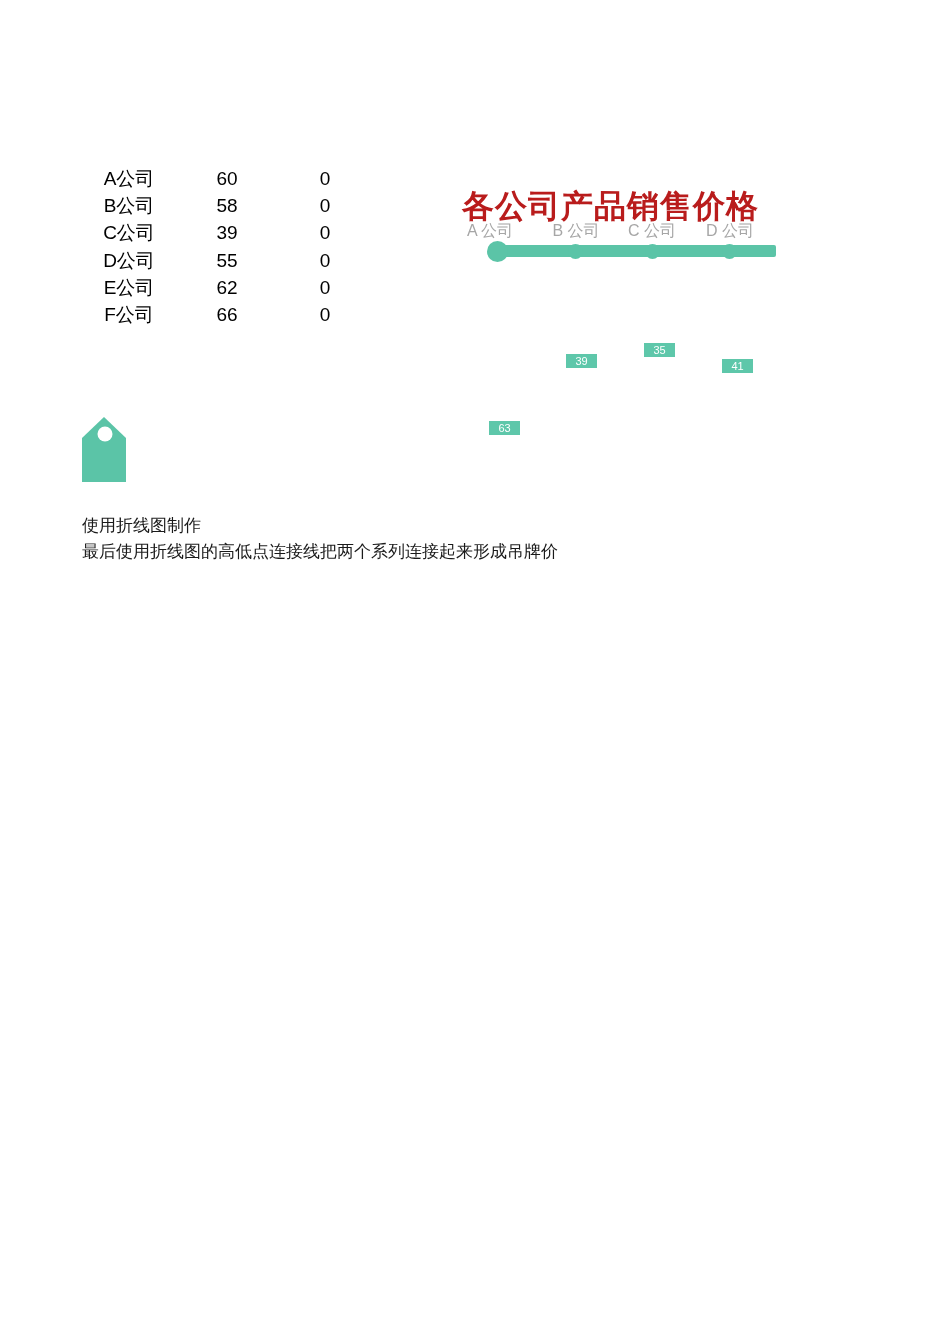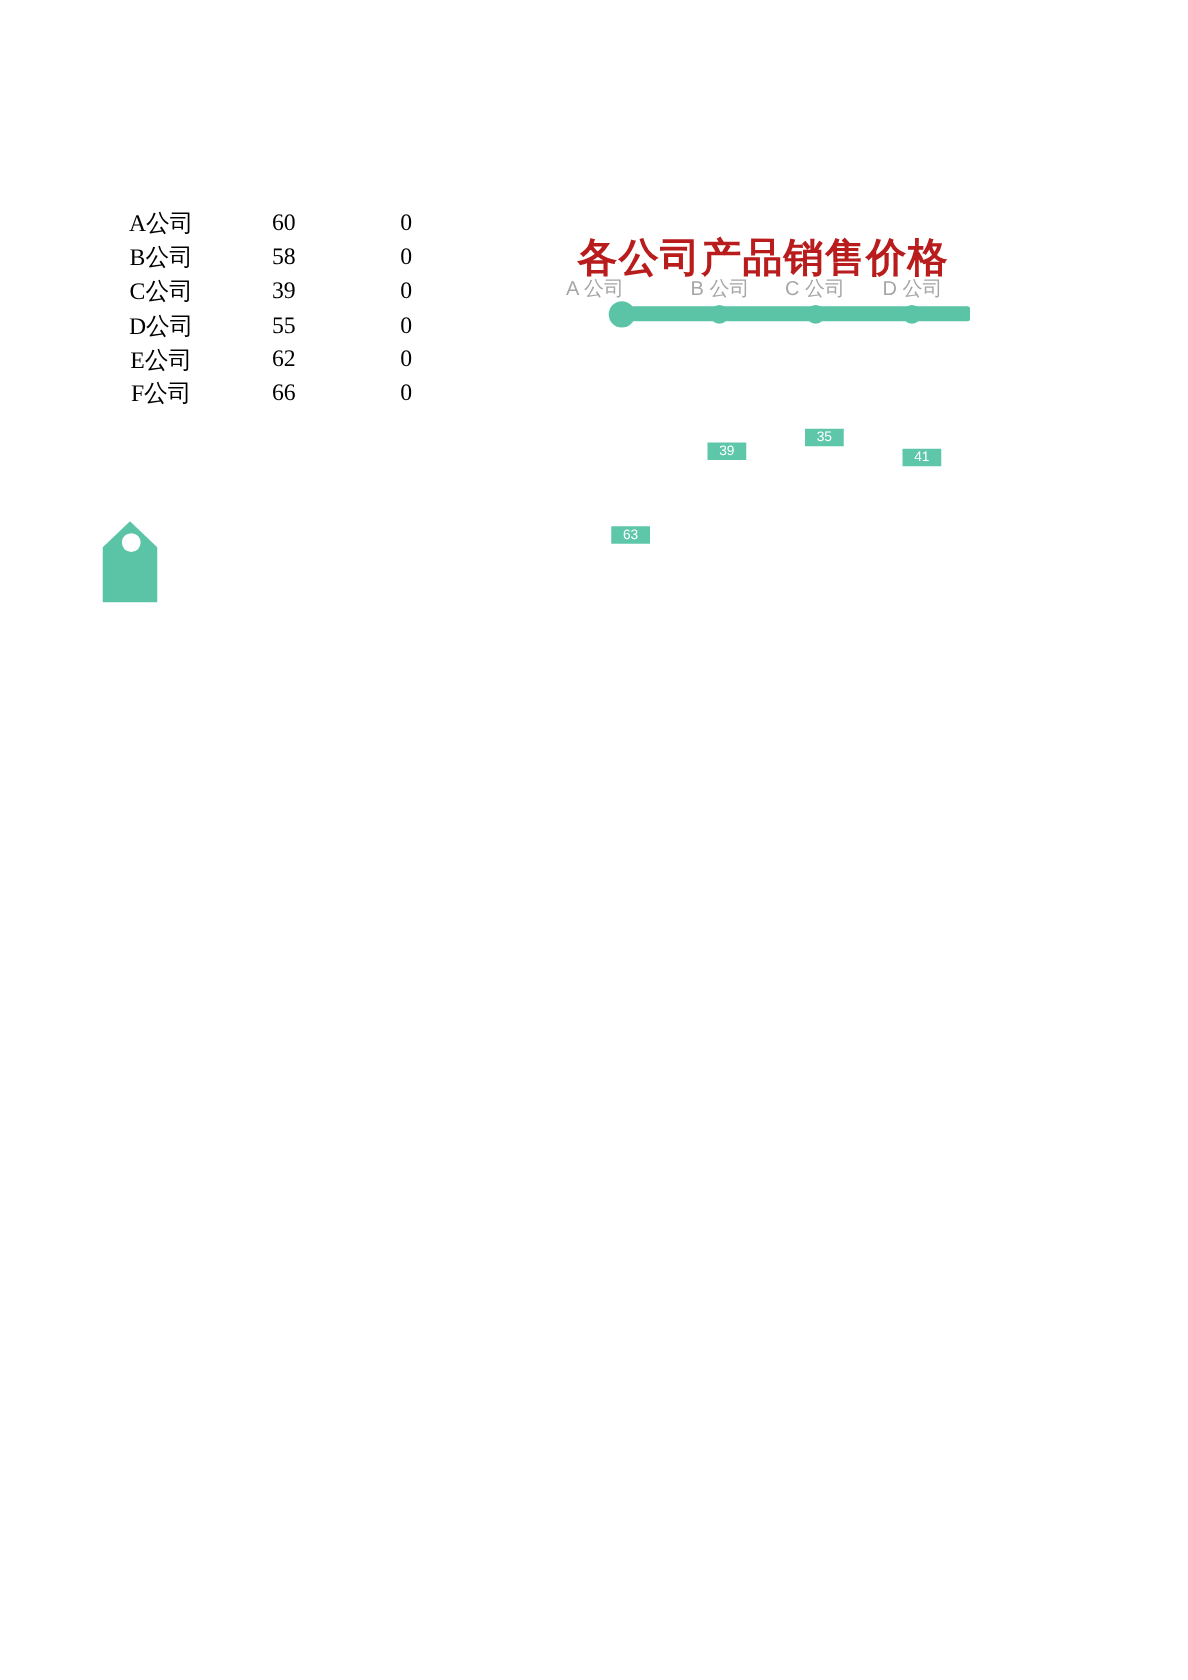--- a/index.html
+++ b/index.html
@@ -16,21 +16,21 @@
   .data-table {
     position: absolute; left: 81px; top: 165px; width: 292px;
   }
   .table-header {
     display: flex; height: 25px; align-items: center;
     background: #7f7f7f; color: #ffffff;
     font-weight: bold; font-size: 17px;
   }
   .table-row {
     display: flex; height: 27.3px; align-items: center;
-    color: #000000; font-size: 19px; font-family: Liberation Serif, serif;
+    color: #000000; font-size: 19px;
   }
   .cell-name   { width: 96px;  text-align: center; }
   .cell-price  { width: 100px; text-align: center; }
   .cell-helper { width: 96px;  text-align: center; }
 
   
   .chart-title {
     position: absolute; left: 462px; top: 185px;
     font-size: 32px; font-weight: bold; color: #b91c1c;
     letter-spacing: 1px; white-space: nowrap;
@@ -96,21 +96,21 @@
   </div>
   <div class="table-row">
     <div class="cell-name">F公司</div>
     <div class="cell-price">66</div>
     <div class="cell-helper">0</div>
   </div>
 </div>
 
 <div class="chart-title">各公司产品销售价格</div>
 
-<span class="cat-label" style="left:476px;">A 公司</span>
+<span class="cat-label" style="left:490px;">A 公司</span>
 <span class="cat-label" style="left:576px;">B 公司</span>
 <span class="cat-label" style="left:652px;">C 公司</span>
 <span class="cat-label" style="left:730px;">D 公司</span>
 
 <div class="marker-bar"></div>
 <div class="dot dot-big"></div>
 <div class="dot dot-small" style="left:568px;"></div>
 <div class="dot dot-small" style="left:645px;"></div>
 <div class="dot dot-small" style="left:722px;"></div>
 
@@ -118,13 +118,15 @@
 <div class="pt-label" style="left:566px; top:354px;">39</div>
 <div class="pt-label" style="left:644px; top:343px;">35</div>
 <div class="pt-label" style="left:722px; top:359px;">41</div>
 
 <svg class="tag-icon" width="44" height="65" viewBox="0 0 44 65">
   <path d="M22 0 L44 21 L44 65 L0 65 L0 21 Z" fill="#5bc4a7"></path>
   <circle cx="23" cy="17" r="7.5" fill="#ffffff"></circle>
 </svg>
 
 <div class="notes">
+  <div>使用折线图制作</div>
+  <div>最后使用折线图的高低点连接线把两个系列连接起来形成吊牌价</div>
 </div>
 
 </body></html>

